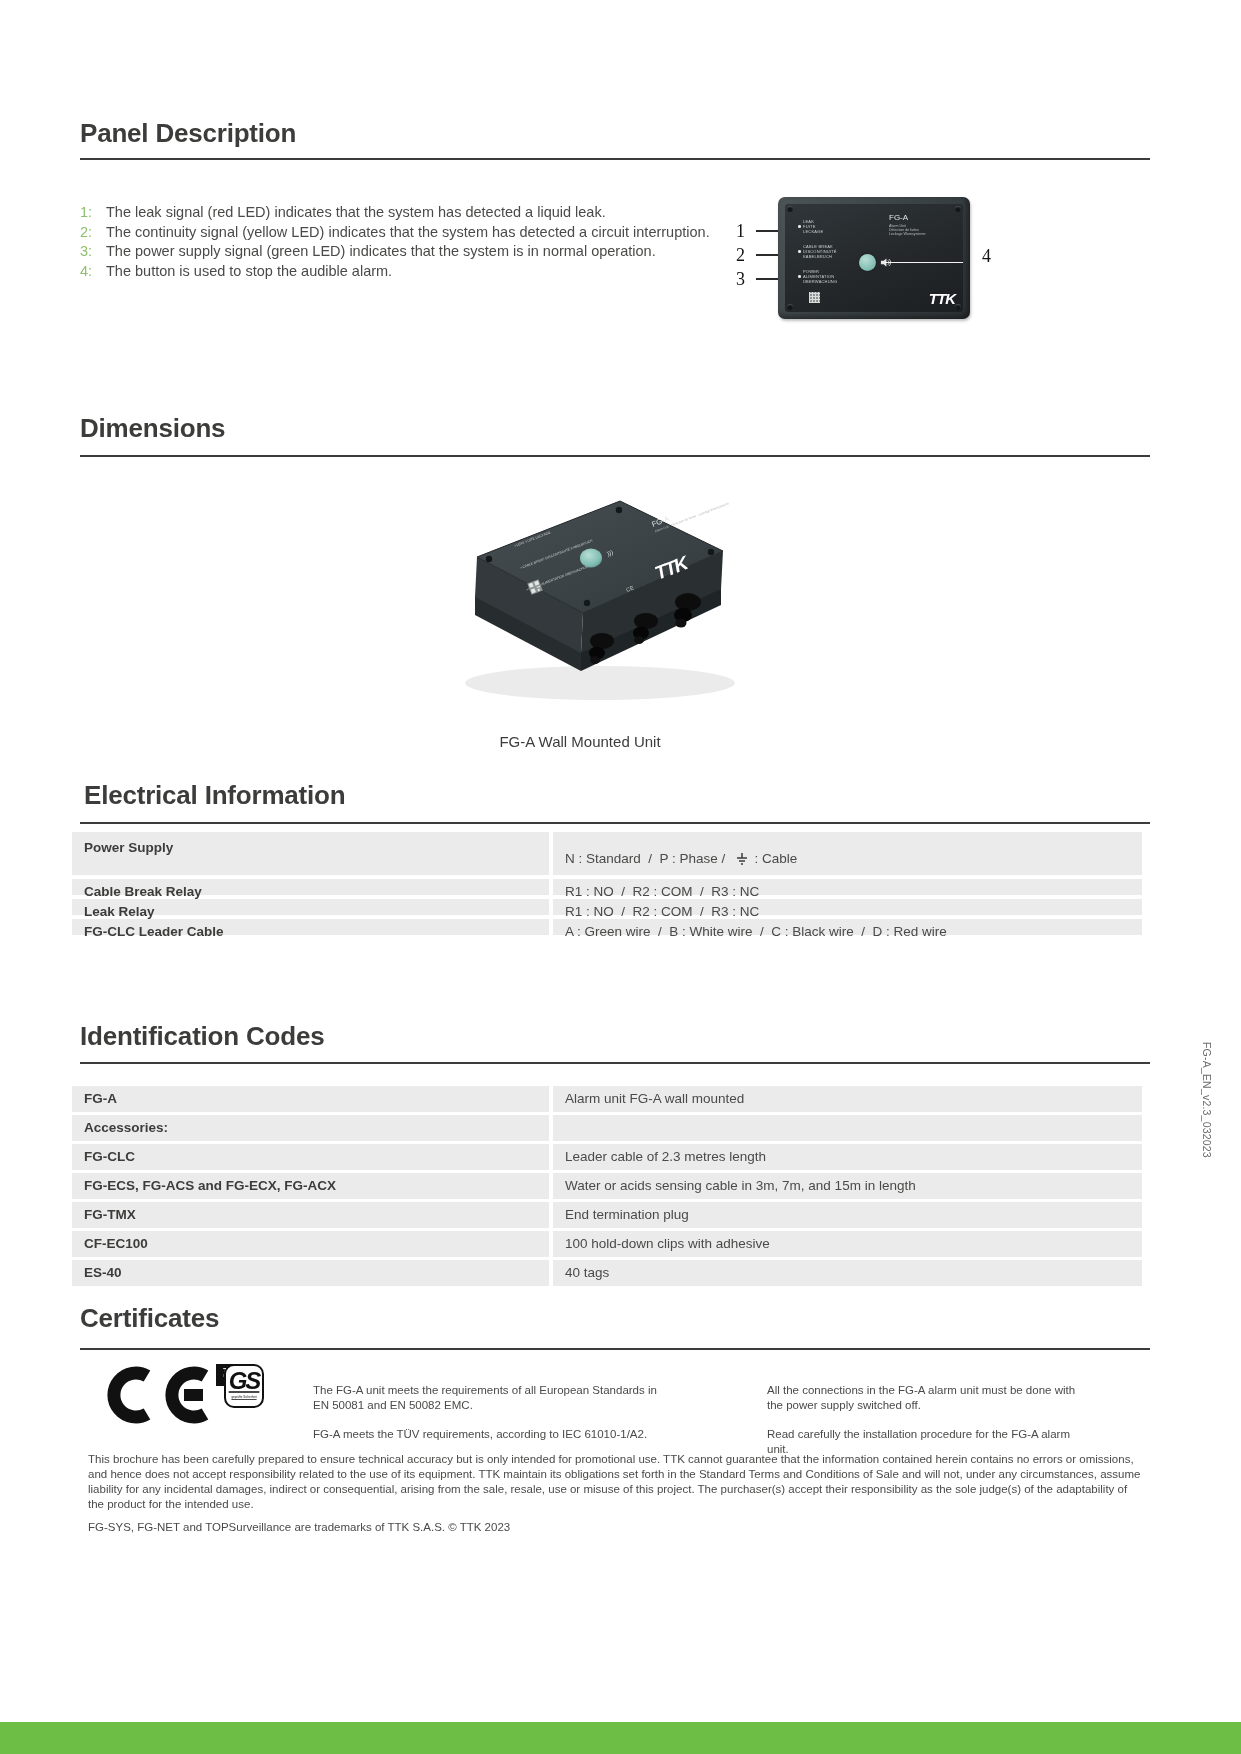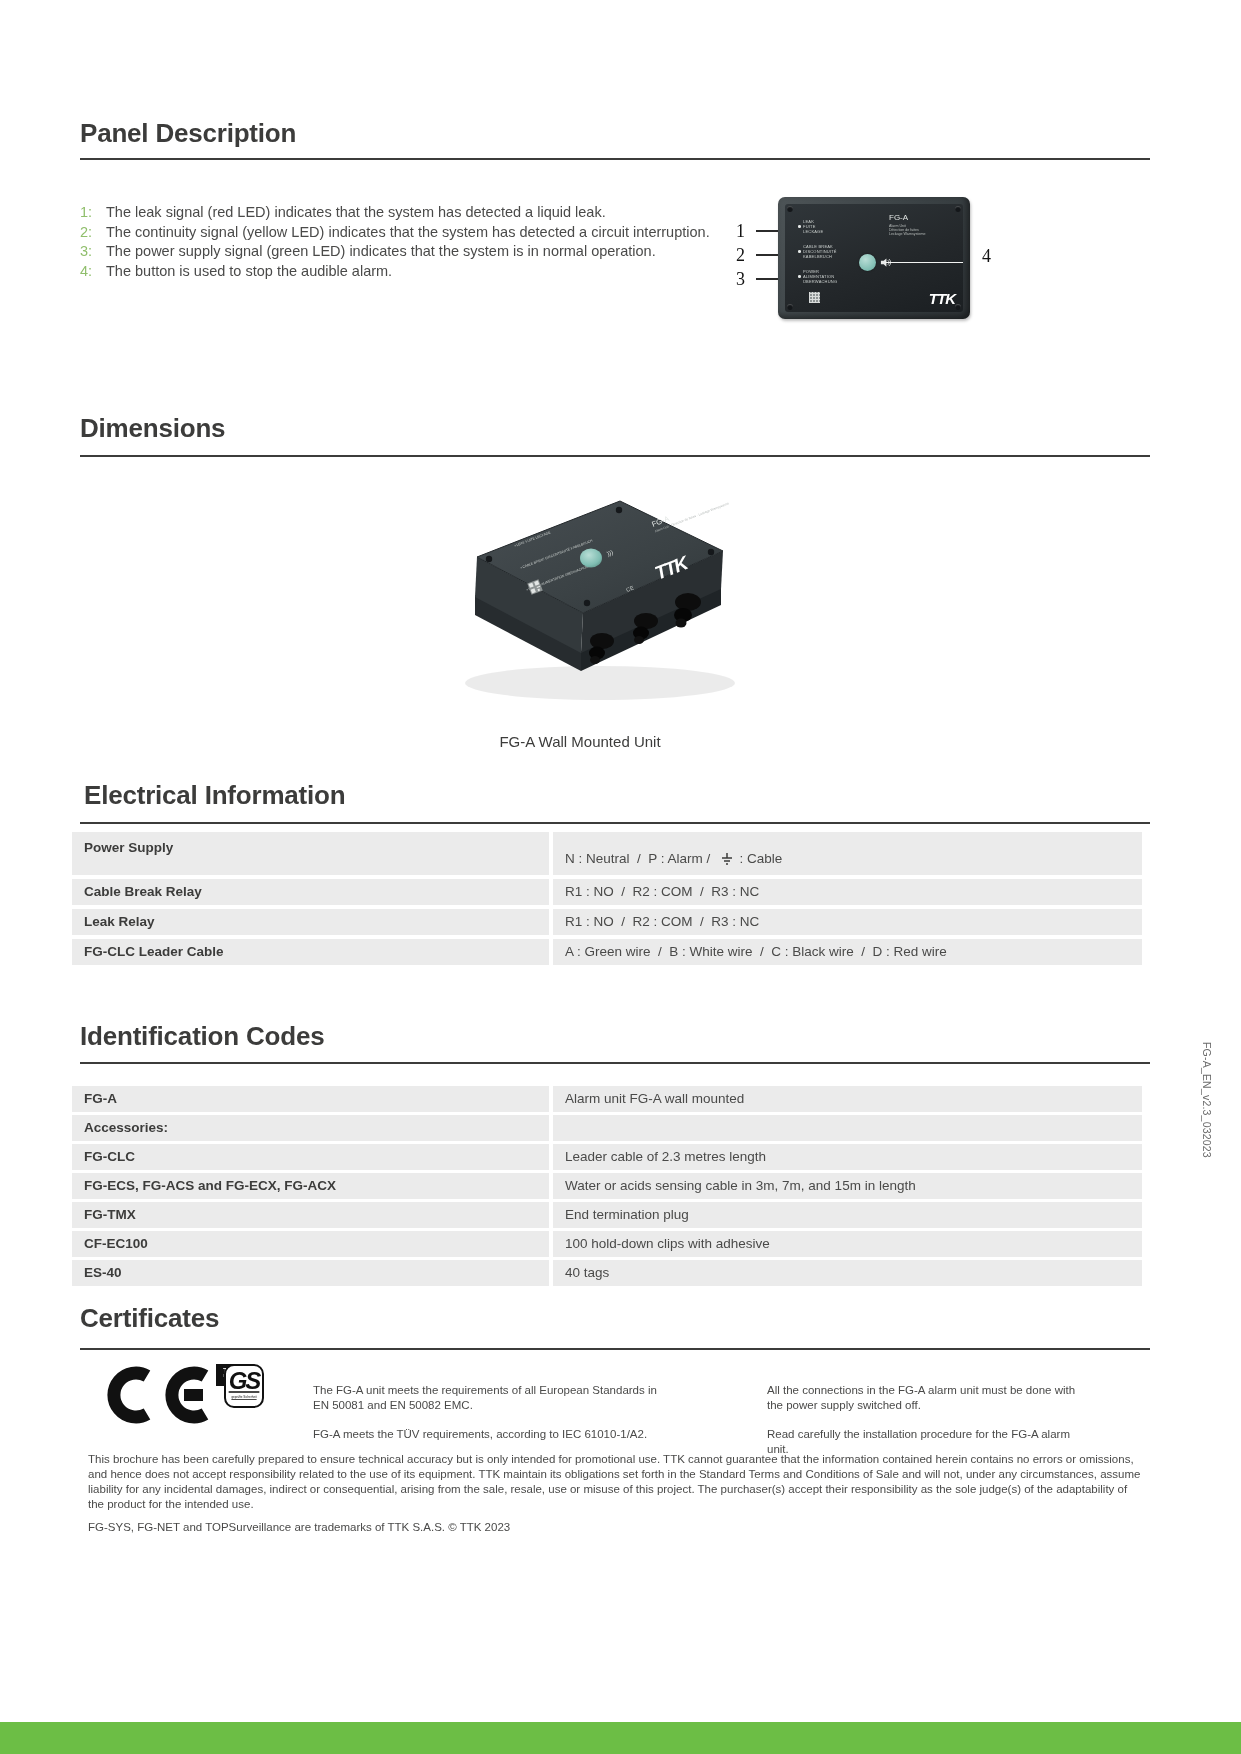--- a/index.html
+++ b/index.html
@@ -42,21 +42,21 @@
   .dim-caption{position:absolute;left:415px;top:733px;width:330px;text-align:center;
                font-size:15px;color:#3C3C3B;}
 
   
   .dtable{position:absolute;left:72px;width:1070px;}
   .trow{display:flex;margin-bottom:4px;}
   .trow .tl{width:477px;flex:none;background:#EBEBEB;box-sizing:border-box;padding:5px 6px 0 12px;
             font-size:13.5px;font-weight:700;color:#3C3C3B;}
   .trow .tv{flex:1;margin-left:4px;background:#EBEBEB;box-sizing:border-box;padding:5px 6px 0 12px;
             font-size:13.5px;color:#4A4A49;white-space:pre-wrap;}
-  .trow{height:26px;}
+  .trow{height:16px;}
   .trow.tall{height:43px;}
   .trow.tall .tl{padding-top:8px;}
   .trow.tall .tv{padding-top:19px;}
   #id-table .trow{height:26px;margin-bottom:3px;}
   .earth-sym{display:inline-block;vertical-align:-2px;margin:0 2px;}
 
   
   .cert-logo-ce{position:absolute;left:104px;top:1366px;width:110px;height:58px;}
   .cert-logo-tuv{position:absolute;left:216px;top:1364px;width:52px;height:62px;}
   .tuv-badge{position:absolute;left:0;top:0;width:30px;height:22px;background:#111;border:1px solid #111;
@@ -231,21 +231,21 @@
         </g>
     </g>
   </svg>
   <div class="dim-caption">FG-A Wall Mounted Unit</div>
 
   <h2 class="sec-title" style="left:84px;top:780px;">Electrical Information</h2>
   <div class="rule" style="top:822px;"></div>
   <div class="dtable" id="elec-table" style="top:832px;">
       <div class="trow tall">
         <div class="tl">Power Supply</div>
-        <div class="tv"><span>N : Neutral  /  P : Alarm /  </span><span class="earth-sym"><svg width="14" height="13" viewBox="0 0 14 13">
+        <div class="tv"><span>N : Standard  /  P : Phase /  </span><span class="earth-sym"><svg width="14" height="13" viewBox="0 0 14 13">
               <path d="M7 1 V6 M2 6 H12 M4 9 H10 M6 12 H8" stroke="#3C3C3B" stroke-width="1.5" fill="none"></path>
             </svg></span><span> : Cable</span></div>
       </div>
       <div class="trow">
         <div class="tl">Cable Break Relay</div>
         <div class="tv"><span>R1 : NO  /  R2 : COM  /  R3 : NC</span></div>
       </div>
       <div class="trow">
         <div class="tl">Leak Relay</div>
         <div class="tv"><span>R1 : NO  /  R2 : COM  /  R3 : NC</span></div>

